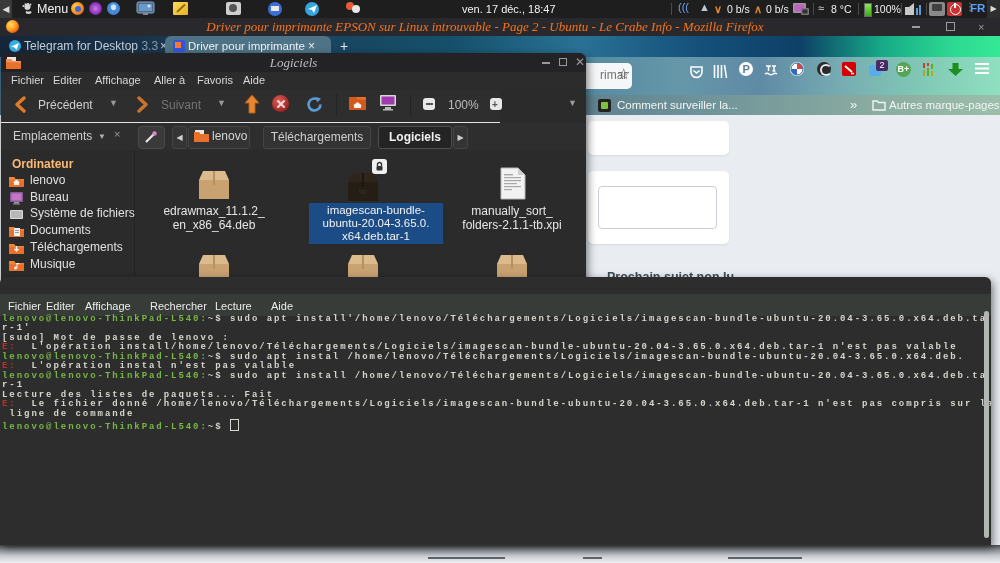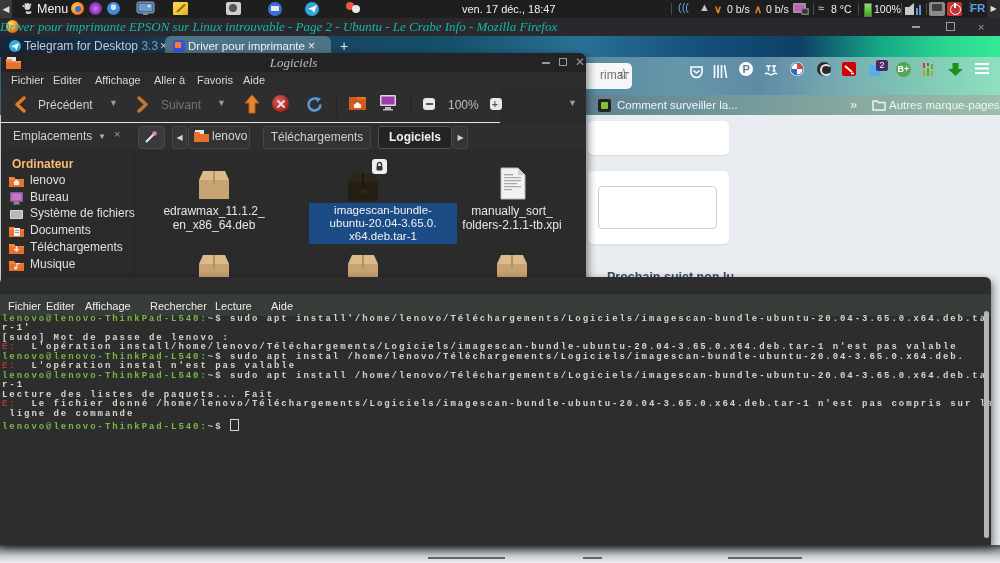--- a/index.html
+++ b/index.html
@@ -9,21 +9,21 @@
   .serif-i{font-family:"Liberation Serif",serif;font-style:italic;}
   .mono{font-family:"Liberation Mono",monospace;}
 </style>
 </head>
 <body>
 
 <div class="abs" id="ff" style="left:0;top:18px;width:1000px;height:545px;">
 
   <div class="abs" style="left:0;top:0;width:1000px;height:18px;background:#29292d;">
     <div class="abs" style="left:6px;top:2px;width:13px;height:13px;border-radius:50%;background:radial-gradient(circle at 35% 35%,#ffd24a 10%,#ff9a2a 45%,#e55b0c 75%,#b13a07);"></div>
-    <div class="abs serif-i" style="left:0;top:1px;width:970px;font-size:13px;color:#14b8a6;white-space:nowrap;">Driver pour imprimante EPSON sur Linux introuvable - Page 2 - Ubuntu - Le Crabe Info - Mozilla Firefox</div>
+    <div class="abs serif-i" style="left:0;top:1px;width:970px;text-align:center;font-size:13px;color:#f97316;white-space:nowrap;">Driver pour imprimante EPSON sur Linux introuvable - Page 2 - Ubuntu - Le Crabe Info - Mozilla Firefox</div>
     <div class="abs" style="left:912px;top:8px;width:8px;height:2px;background:#9b9ba0;"></div>
     <div class="abs" style="left:946px;top:4px;width:7px;height:7px;border:1.5px solid #9b9ba0;"></div>
     <div class="abs" style="left:978px;top:3px;color:#9b9ba0;font-size:11px;">×</div>
   </div>
 
   <div class="abs" style="left:0;top:18px;width:1000px;height:21px;background:linear-gradient(90deg,#162639 0%,#1b3d58 25%,#15506b 45%,#2a7195 58%,#14507a 70%,#0e4067 80%,#16a886 88%,#2cd891 95%,#35e895 100%);">
 
     <div class="abs" style="left:9px;top:4px;width:12px;height:12px;border-radius:50%;background:#37aee2;"></div>
     <svg class="abs" style="left:11px;top:7px;" width="8" height="7" viewBox="0 0 8 7">
         <path d="M0 3.5 L8 0 L5.5 7 L3.5 4.5 Z" fill="#fff"></path>
@@ -273,21 +273,21 @@
           <path d="M2 10 L6 1 L28 1 L32 10 Z" fill="#2e261a"></path>
           <rect x="16" y="1" width="2" height="9" fill="#1c1710"></rect>
           <rect x="16" y="10" width="2" height="5" fill="#1c1710"></rect>
           <text x="17" y="22" font-size="7" fill="#3a3226" text-anchor="middle" font-family="Liberation Sans">tar</text>
         </svg></div>
       <div class="abs" style="left:371px;top:106px;width:15px;height:15px;background:#f0f0f0;border-radius:3px;"></div>
       <svg class="abs" style="left:374px;top:108px;" width="9" height="11" viewBox="0 0 9 11">
         <path d="M2.5 5 L2.5 3.5 A2 2 0 0 1 6.5 3.5 L6.5 5" stroke="#333" stroke-width="1.4" fill="none"></path>
         <rect x="1.5" y="5" width="6" height="4.5" rx="1" fill="#333"></rect>
       </svg>
-      <div class="abs" style="left:308px;top:150px;width:124px;background:#1c4c86;text-align:center;font-size:11.5px;color:#f2f2f2;line-height:13px;padding:1px 12px;">imagescan-bundle-<br>ubuntu-20.04-3.65.0.<br>x64.deb.tar-1</div>
+      <div class="abs" style="left:308px;top:150px;width:124px;background:#1c4c86;text-align:center;font-size:11.5px;color:#f2f2f2;line-height:13px;padding:1px 5px;">imagescan-bundle-<br>ubuntu-20.04-3.65.0.<br>x64.deb.tar-1</div>
       <div class="abs" style="left:498px;top:114px;"><svg width="28" height="33" viewBox="0 0 28 33">
           <path d="M2 1 L19 1 L26 8 L26 32 L2 32 Z" fill="#f2f2f2" stroke="#b8b8b8" stroke-width="1"></path>
           <path d="M19 1 L19 8 L26 8 Z" fill="#cfcfcf"></path>
           <g fill="#a8a8a8">
             <rect x="5" y="7" width="9" height="1.4"></rect>
             <rect x="5" y="10" width="17" height="1.2"></rect>
             <rect x="5" y="13" width="17" height="1.2"></rect>
             <rect x="5" y="16" width="13" height="1.2"></rect>
             <rect x="5" y="19" width="17" height="1.2"></rect>
             <rect x="5" y="22" width="8" height="1.2"></rect>

